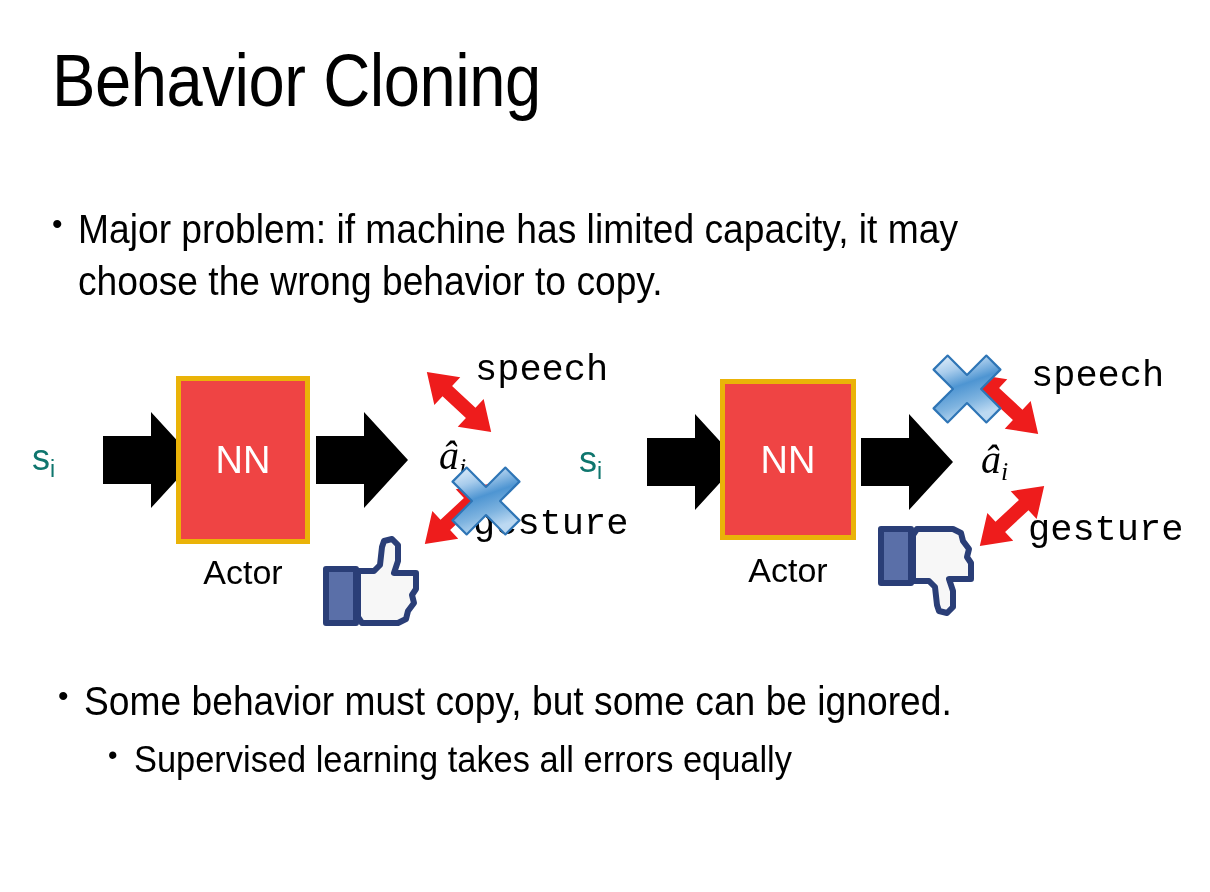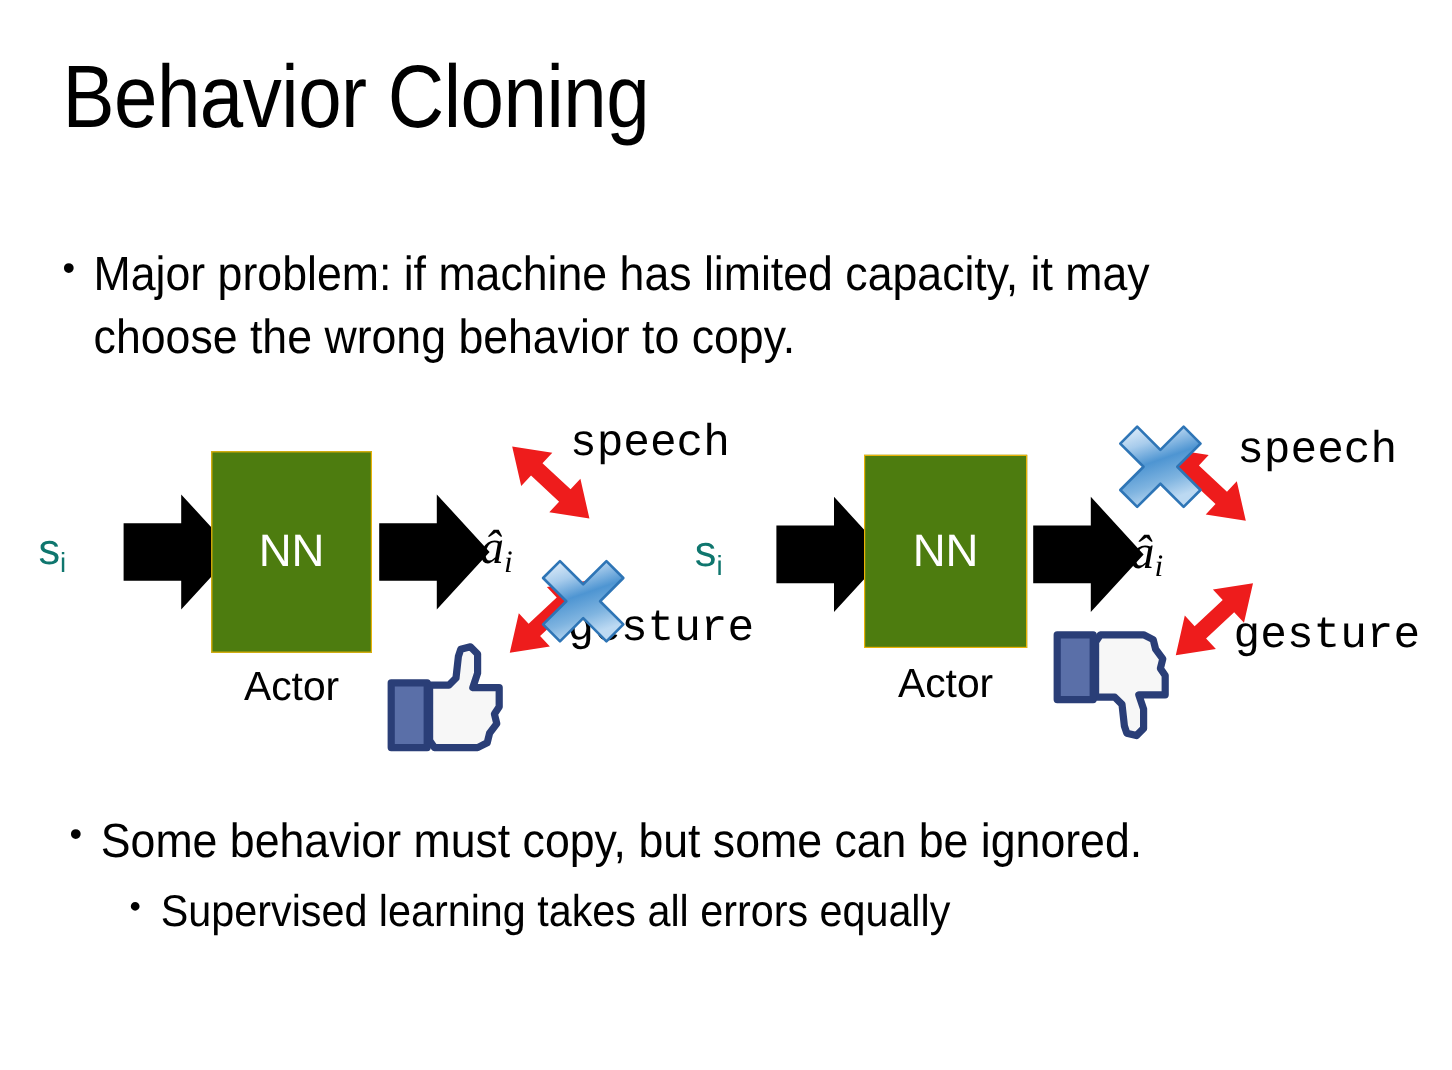--- a/index.html
+++ b/index.html
@@ -80,22 +80,22 @@
     line-height: 1;
     color: #0f766e;
   }
   .state-label .sub {
     font-size: 23px;
     vertical-align: -0.30em;
   }
 
   .nn-box {
     position: absolute;
-    background: #4d7c0f;
-    border: 1px solid #eab308;
+    background: #ef4444;
+    border: 5px solid #eab308;
     display: flex;
     align-items: center;
     justify-content: center;
     box-sizing: border-box;
   }
   .nn-box-label {
     color: #ffffff;
     font-family: "Liberation Sans", sans-serif;
     font-size: 38px;
     line-height: 1;
@@ -110,20 +110,21 @@
     text-align: center;
   }
 
   .action-label {
     position: absolute;
     font-family: "Liberation Serif", serif;
     font-style: italic;
     font-size: 40px;
     line-height: 1;
     color: #000;
+    margin-left: 39px;
   }
   .action-label .hat {
     position: relative;
   }
   .action-label .sub {
     font-size: 26px;
     vertical-align: -0.28em;
   }
 
   .out-label {

